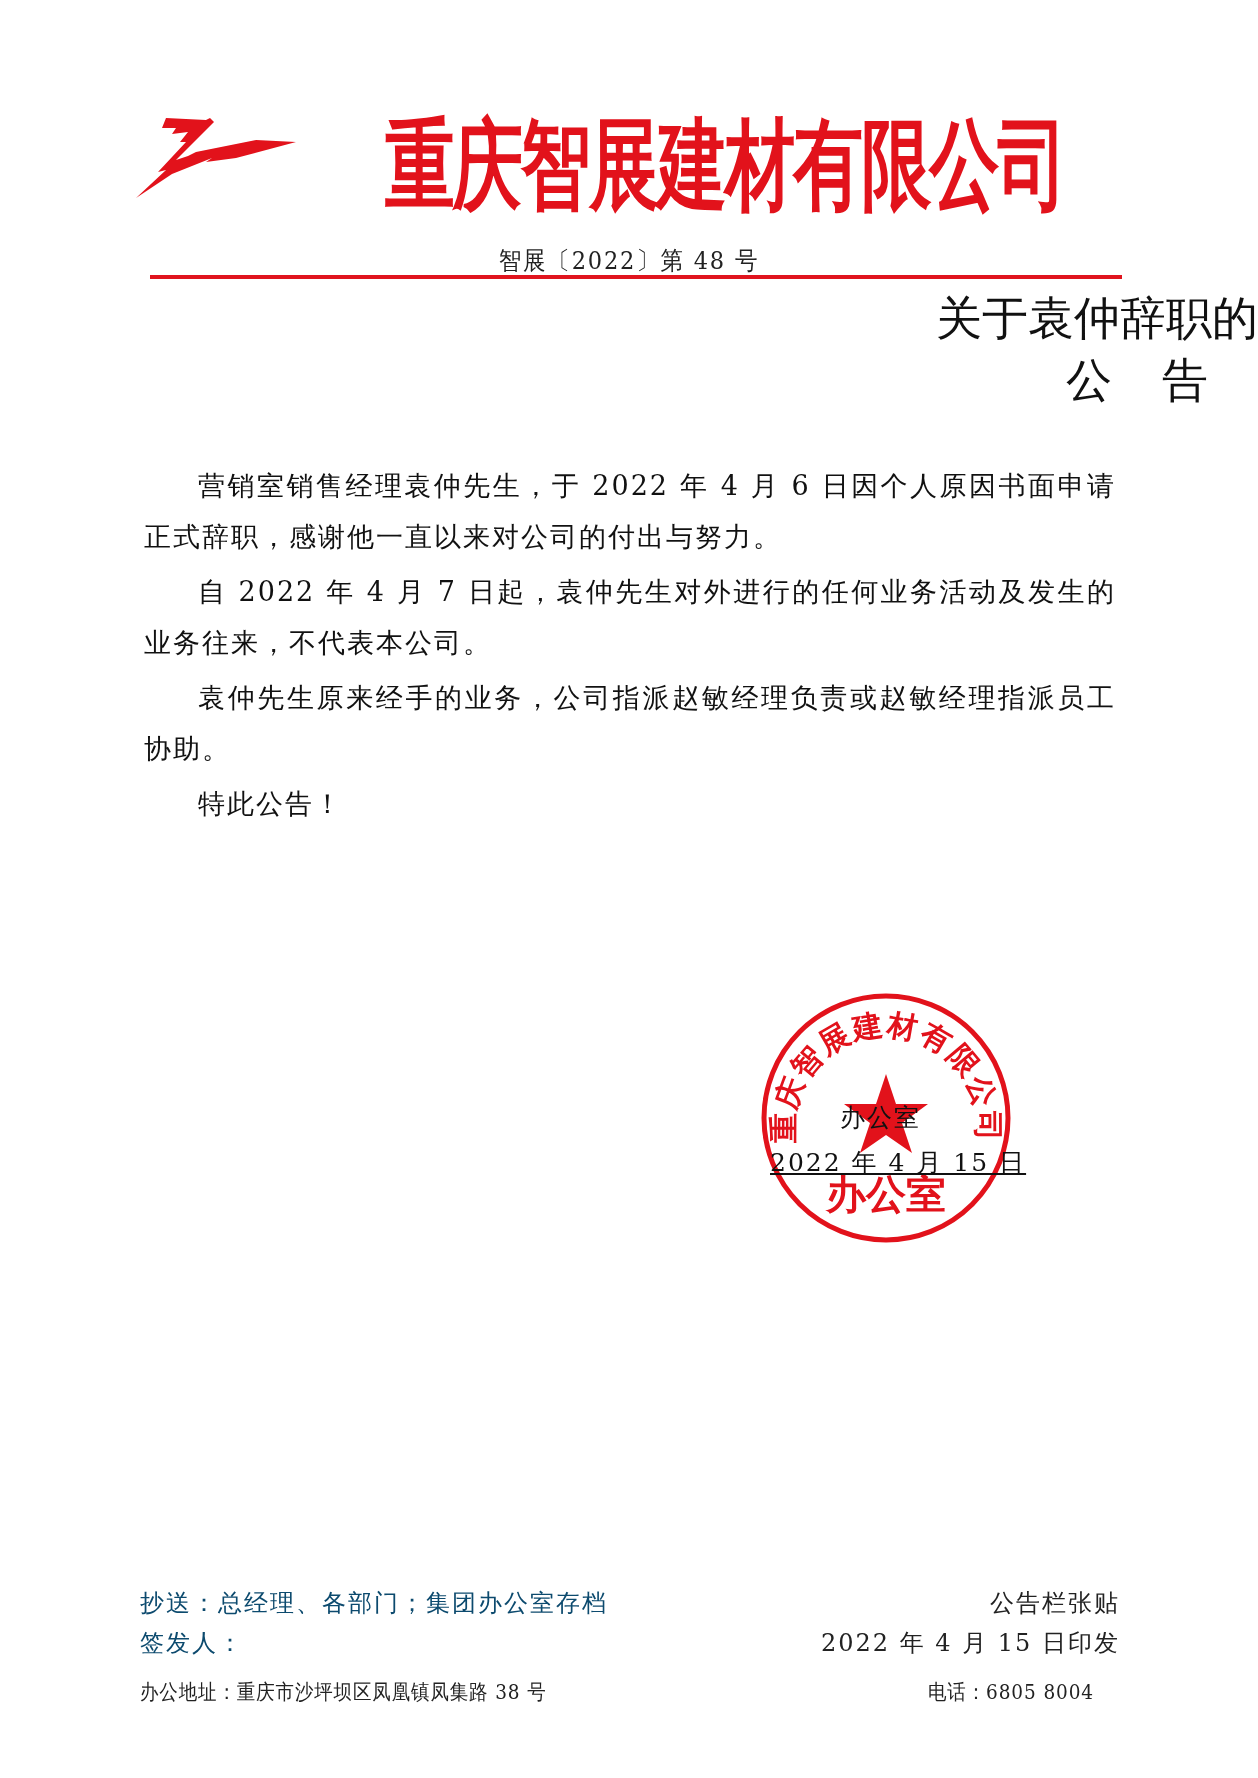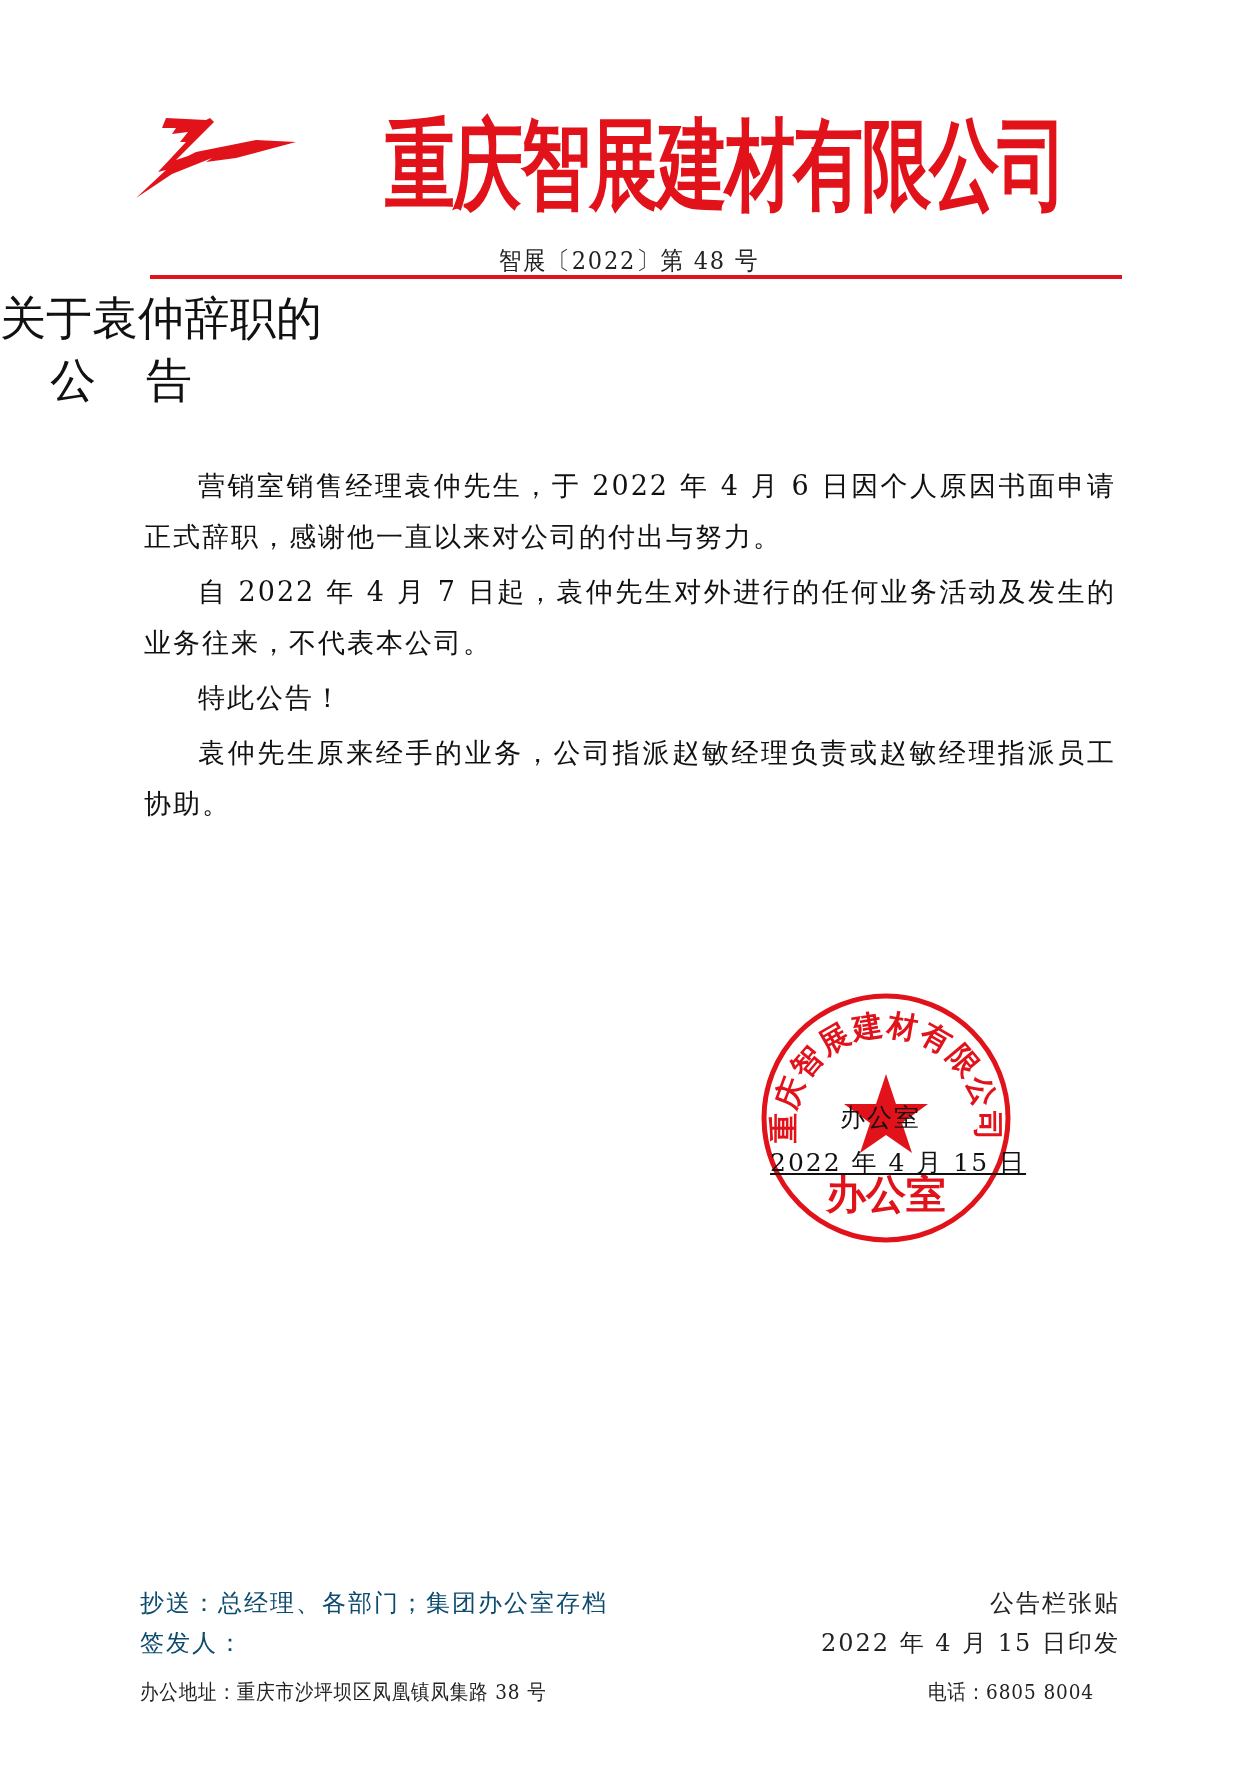--- a/index.html
+++ b/index.html
@@ -9,21 +9,21 @@
 
     .logo { left: 136px; top: 118px; width: 165px; height: 80px; }
     .company-name { left: 385px; top: 100px; width: 580px; height: 130px;
                     font-family: "DejaVu Sans", sans-serif; font-size: 84px; font-weight: bold;
                     color: #e2121b; letter-spacing: -2px; line-height: 130px; white-space: nowrap;
                     transform: scaleX(0.83) scaleY(1.18); transform-origin: left center; }
     .doc-number { left: 0; width: 1258px; top: 244px; text-align: center; font-size: 25px;
                   letter-spacing: 2px; color: #222; transform: scaleX(0.9); }
     .red-rule { left: 150px; top: 275px; width: 972px; height: 4px; background: #e0141e; }
 
-    .title { left: 0; width: 1258px; text-align: left;
+    .title { left: 0; width: 1258px; text-align: right;
              font-family: "DejaVu Sans", sans-serif; color: #111; }
     .title-1 { top: 288px; font-size: 46px; letter-spacing: 0px; }
     .title-2 { top: 350px; font-size: 46px; letter-spacing: 50px; padding-left: 50px; box-sizing: border-box; }
 
     .body-text { left: 140px; width: 980px; top: 456px; font-size: 27px; line-height: 51px; }
     .body-text p { margin: 4px; text-indent: 2em; text-align: justify; text-align-last: left; letter-spacing: 2px; }
 
     .seal { left: 758px; top: 990px; width: 256px; height: 256px; }
     .sign-dept { left: 840px; top: 1101px; font-size: 25px; letter-spacing: 2px; }
     .sign-date { left: 770px; top: 1146px; font-size: 25px; letter-spacing: 2px; text-decoration: underline; }
@@ -48,22 +48,22 @@
 <div class="abs company-name">重庆智展建材有限公司</div>
 <div class="abs doc-number">智展〔2022〕第 48 号</div>
 <div class="abs red-rule"></div>
 
 <div class="abs title title-1">关于袁仲辞职的</div>
 <div class="abs title title-2">公告</div>
 
 <div class="abs body-text">
   <p>营销室销售经理袁仲先生，于 2022 年 4 月 6 日因个人原因书面申请正式辞职，感谢他一直以来对公司的付出与努力。</p>
   <p>自 2022 年 4 月 7 日起，袁仲先生对外进行的任何业务活动及发生的业务往来，不代表本公司。</p>
+  <p>袁仲先生原来经手的业务，公司指派赵敏经理负责或赵敏经理指派员工协助。</p>
   <p>特此公告！</p>
-  <p>袁仲先生原来经手的业务，公司指派赵敏经理负责或赵敏经理指派员工协助。</p>
 </div>
 
 <div class="abs seal">
   <svg width="256" height="256" viewBox="0 0 256 256">
     <defs>
       <path id="sealArc" d="M 42,170 A 92,92 0 1,1 214,170"></path>
     </defs>
     <circle cx="128" cy="128" r="122" fill="none" stroke="#e2121b" stroke-width="5"></circle>
     <text font-family="DejaVu Sans, sans-serif" font-size="30" fill="#e2121b" font-weight="bold">
       <textPath href="#sealArc" startOffset="50%" text-anchor="middle" letter-spacing="2">重庆智展建材有限公司</textPath>

